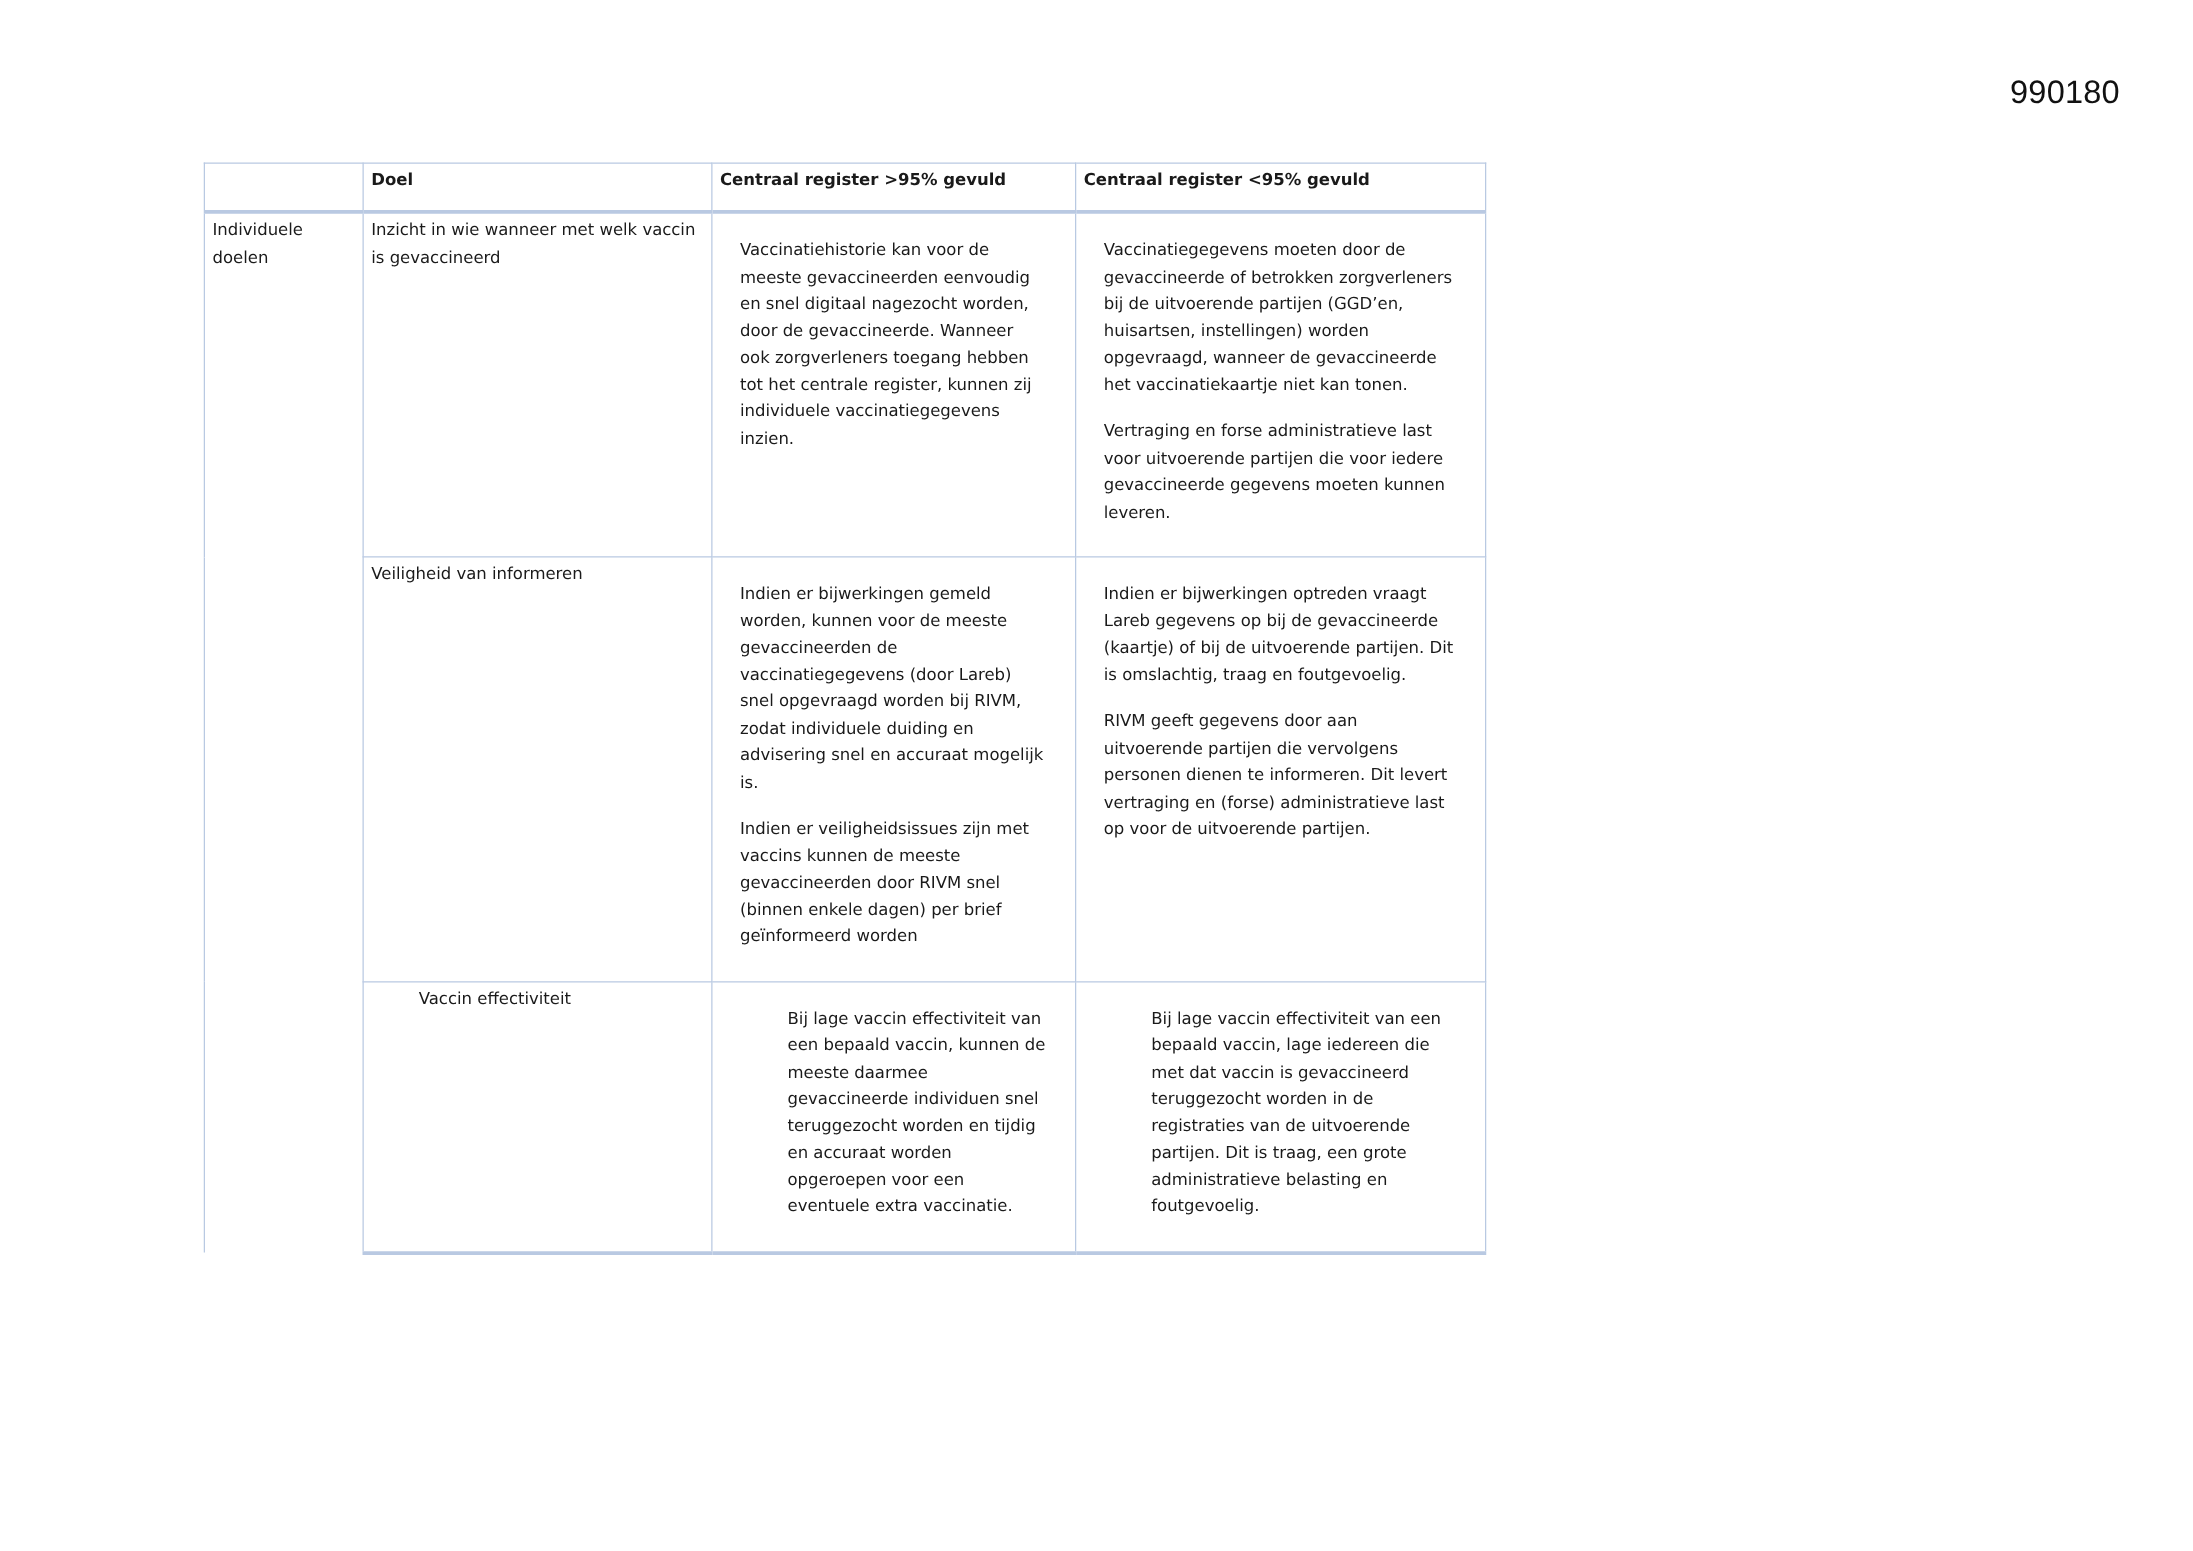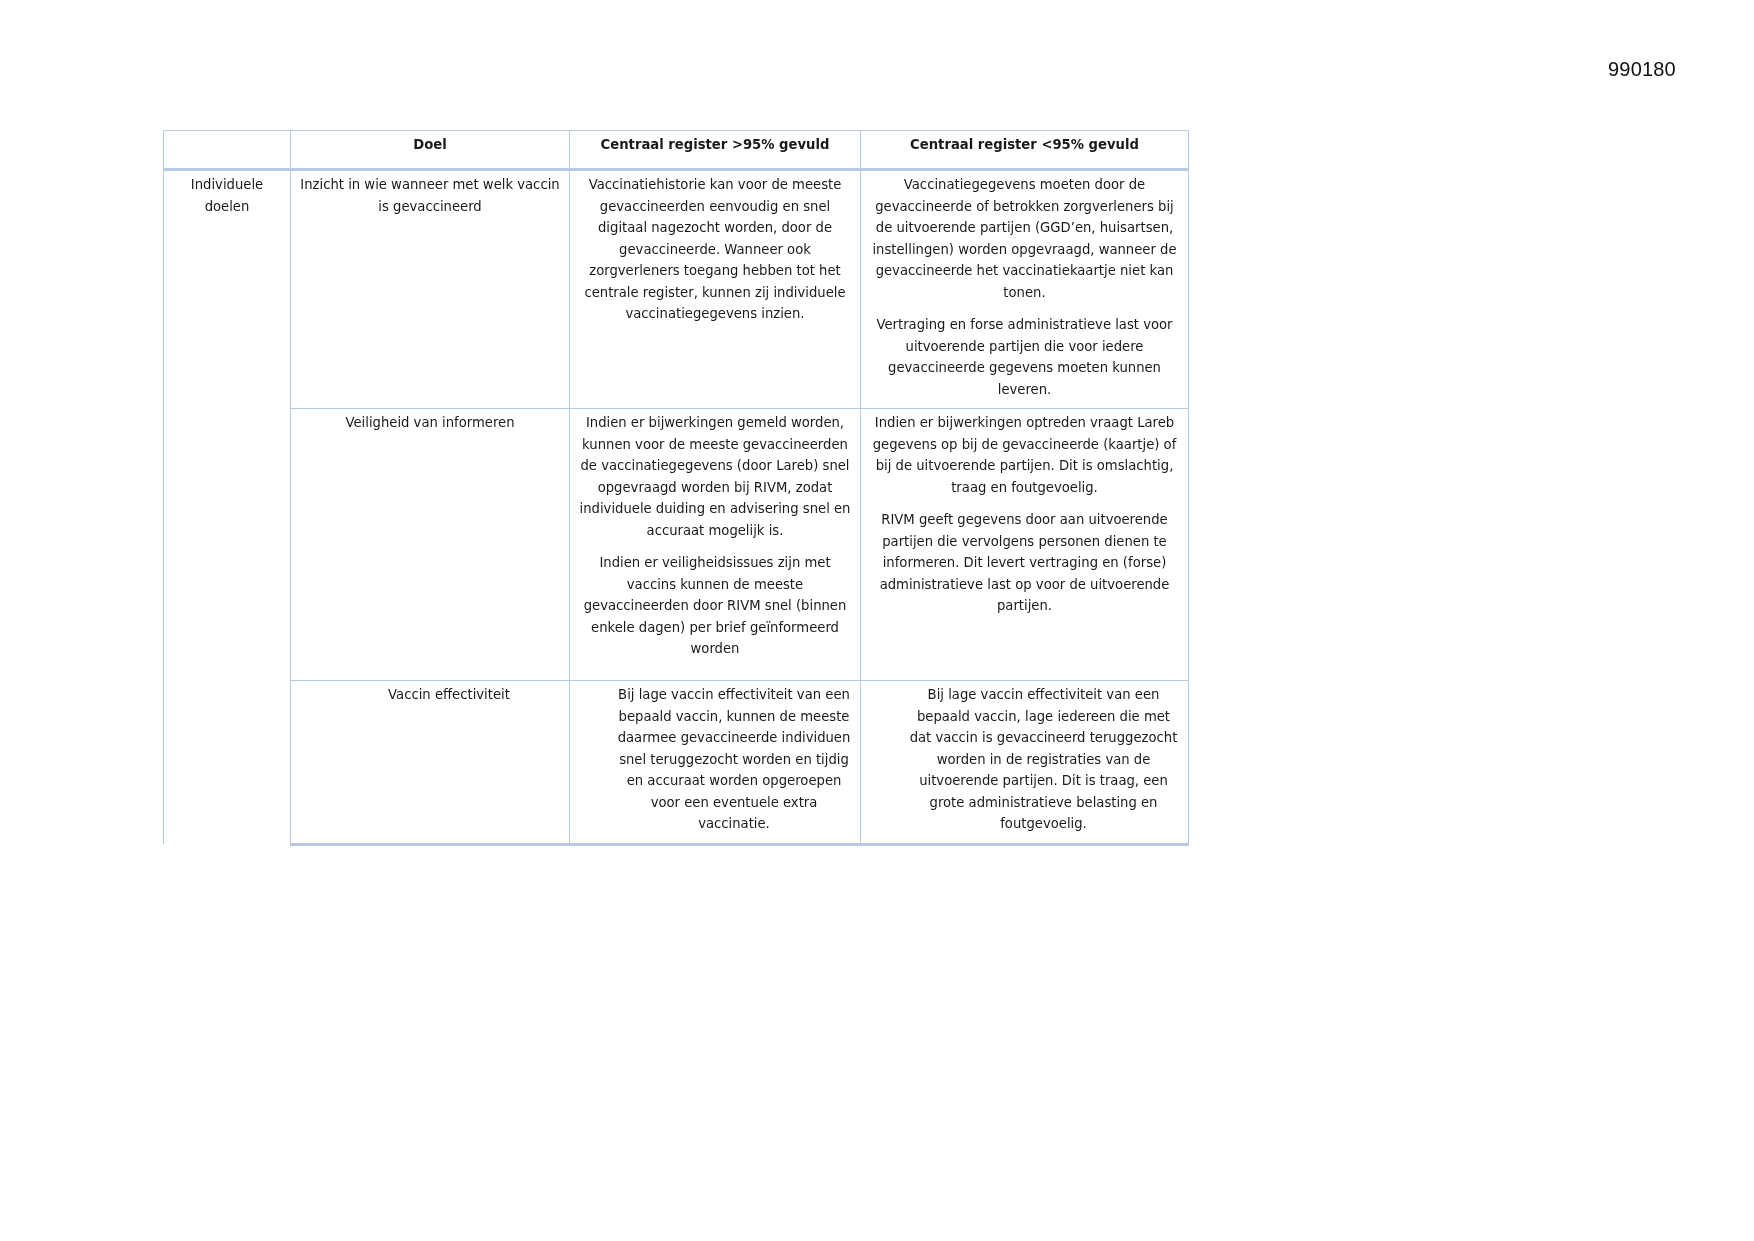--- a/index.html
+++ b/index.html
@@ -12,61 +12,61 @@
       height: 1241px;
       position: relative;
       overflow: hidden;
       font-family: "Liberation Sans", "DejaVu Sans", sans-serif;
       color: #111111;
     }
     .doc-number {
       position: absolute;
       top: 58px;
       left: 1608px;
-      font-size: 20px;
+      font-size: 26px;
       font-family: "Liberation Sans", sans-serif;
       color: #111;
       letter-spacing: 0.2px;
     }
     .table-wrap {
       position: absolute;
       top: 130px;
       left: 163px;
     }
     table.vac-table {
       border-collapse: collapse;
       table-layout: fixed;
       font-family: "DejaVu Sans", sans-serif;
       font-size: 13.2px;
       line-height: 21.5px;
       color: #1a1a1a;
     }
     table.vac-table td, table.vac-table th {
       vertical-align: top;
       padding: 3px 6px 8px 6px;
-      text-align: center;
+      text-align: left;
       font-weight: normal;
       border: 1.5px solid #b9c9e2;
     }
     table.vac-table th {
       font-weight: bold;
       height: 26px;
       border-bottom: 3px solid #b9c9e2;
     }
     .col-cat { width: 127px; }
     .col-goal { width: 279px; }
     .col-high { width: 291px; }
     .col-low { width: 328px; }
     .bold { font-weight: bold; }
     .cat-cell {
       border-bottom: none !important;
       border-top: 3px solid #b9c9e2;
       margin-top: 10px;
     }
-    .para { margin: 0; }
+    .para { margin: 16px; }
     .para + .para { margin-top: 11px; }
     tr.row-1 td { height: 225px; }
     tr.row-2 td { height: 260px; }
     tr.row-3 td { height: 143px; padding-left: 44px; }
     tr.row-3 td.data-cell { border-bottom: 3px solid #b9c9e2; }
   </style>
 </head>
 <body>
 
 <div class="doc-number">990180</div>

